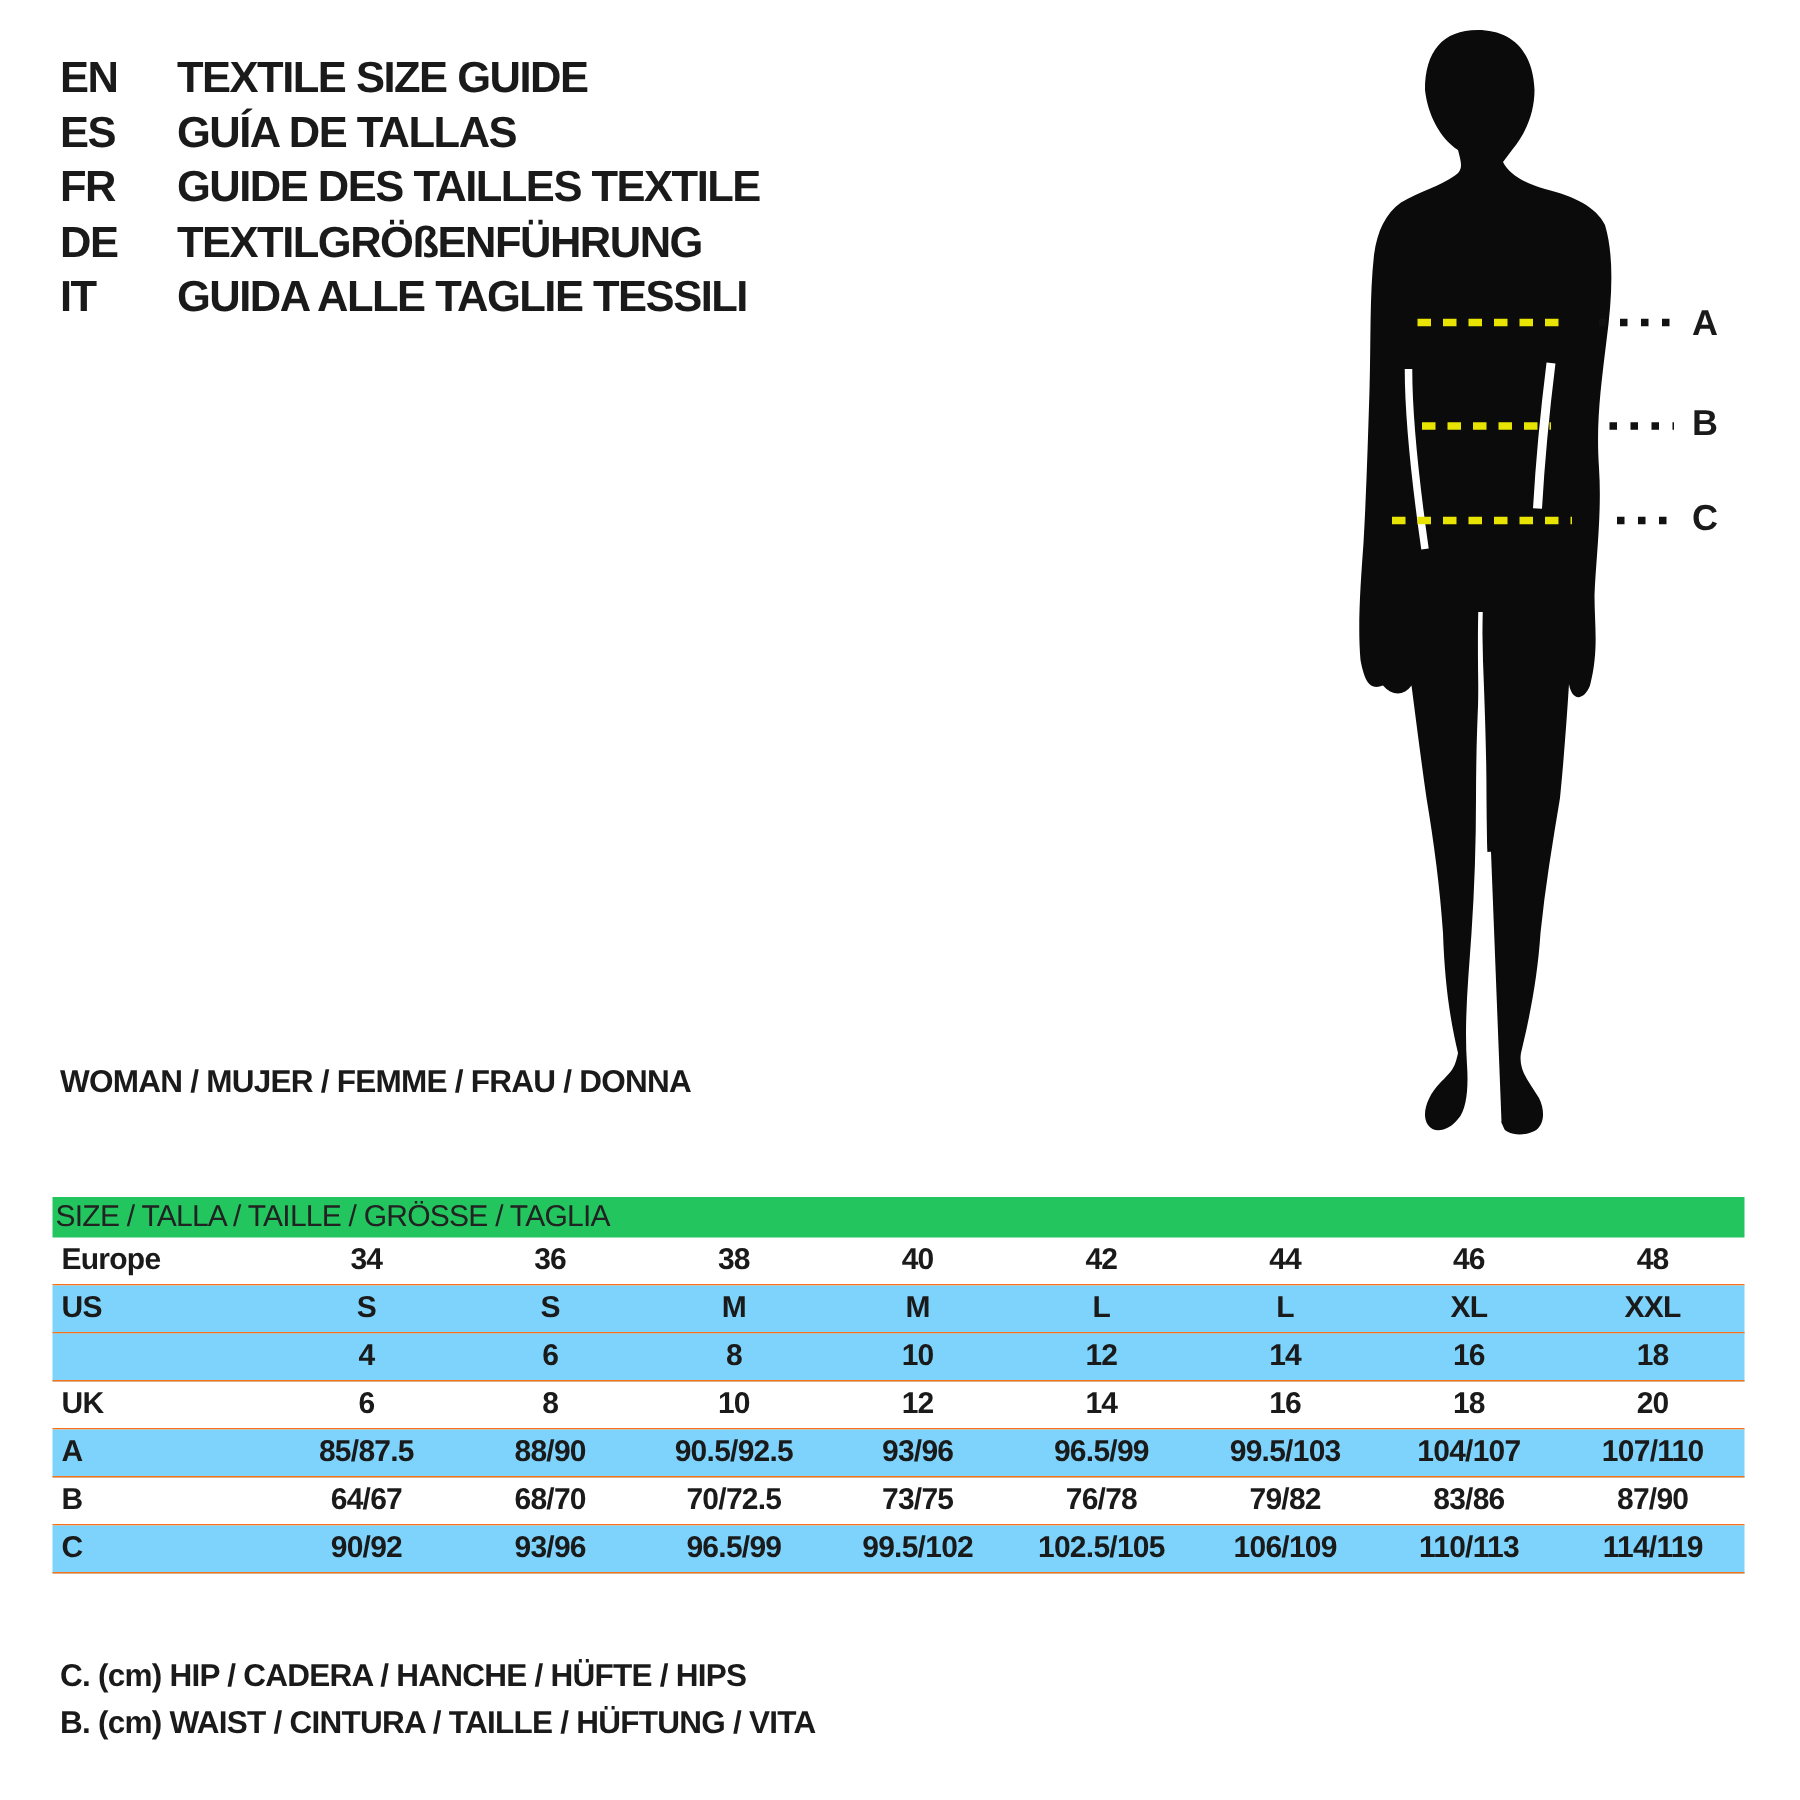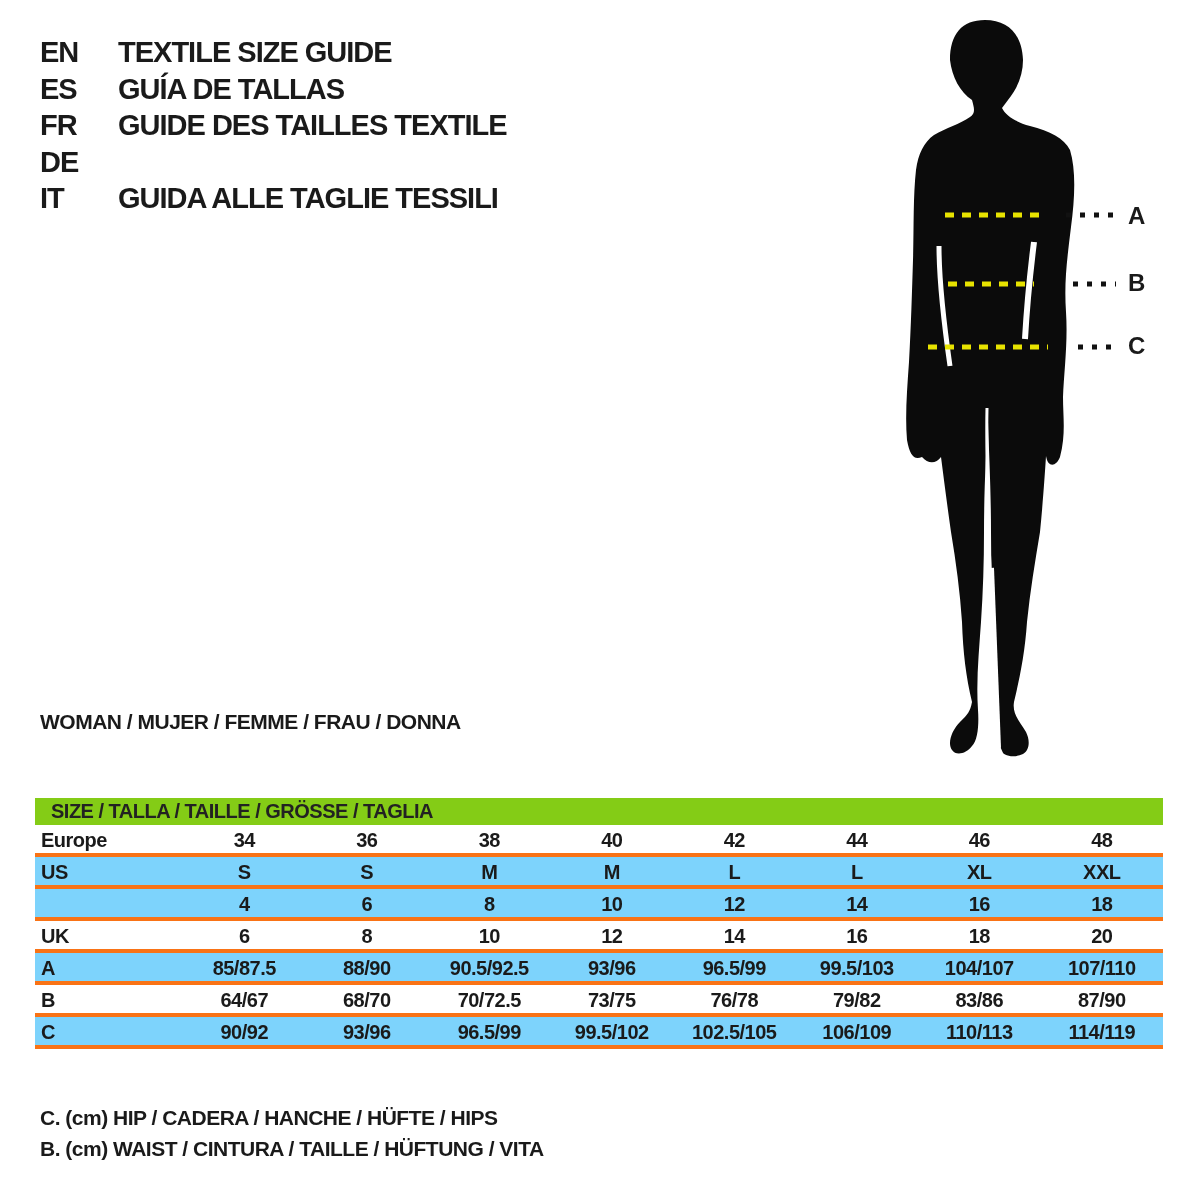--- a/index.html
+++ b/index.html
@@ -27,28 +27,28 @@
   #marker-b{left:1128px;top:257px;}
   #marker-c{left:1128px;top:320px;}
   
   .section-title{
     position:absolute;left:40px;top:698px;
     font-weight:700;font-size:21px;letter-spacing:-0.5px;font-stretch:condensed;white-space:nowrap;
   }
   
   .size-table{position:absolute;left:35px;top:786px;width:1128px;}
   .table-header{
-    height:27px;line-height:27px;background:#84cc16;
-    font-weight:700;font-size:20px;letter-spacing:-0.5px;font-stretch:condensed;
-    padding-left:16px;box-sizing:border-box;color:#222;
+    height:27px;line-height:27px;background:#22c55e;
+    font-weight:400;font-size:20px;letter-spacing:-0.5px;font-stretch:condensed;
+    padding-left:2px;box-sizing:border-box;color:#222;
   }
   .tr{
     display:grid;grid-template-columns:148px repeat(8,1fr);
     height:32px;line-height:31px;box-sizing:border-box;
-    border-bottom:4px solid #f97316;
+    border-bottom:1px solid #f97316;
     font-weight:700;font-size:20px;letter-spacing:-0.5px;font-stretch:condensed;
   }
   .tr.shade{background:#7dd3fc;}
   .tl{text-align:left;padding-left:6px;white-space:nowrap;}
   .td{text-align:center;white-space:nowrap;}
   
   .footnotes{position:absolute;left:40px;top:1090px;}
   .footnote{
     font-weight:700;font-size:21px;letter-spacing:-0.5px;font-stretch:condensed;
     line-height:31px;white-space:nowrap;
@@ -67,20 +67,21 @@
     <div class="lang-row">
       <span class="lang-code">ES</span>
       <span class="lang-title">GUÍA DE TALLAS</span>
     </div>
     <div class="lang-row">
       <span class="lang-code">FR</span>
       <span class="lang-title">GUIDE DES TAILLES TEXTILE</span>
     </div>
     <div class="lang-row">
       <span class="lang-code">DE</span>
+      <span class="lang-title">TEXTILGRÖßENFÜHRUNG</span>
     </div>
     <div class="lang-row">
       <span class="lang-code">IT</span>
       <span class="lang-title">GUIDA ALLE TAGLIE TESSILI</span>
     </div>
   </div>
 
   <div class="figure-wrap">
     <svg width="350" height="760" viewBox="0 0 350 760" xmlns="http://www.w3.org/2000/svg">
 

